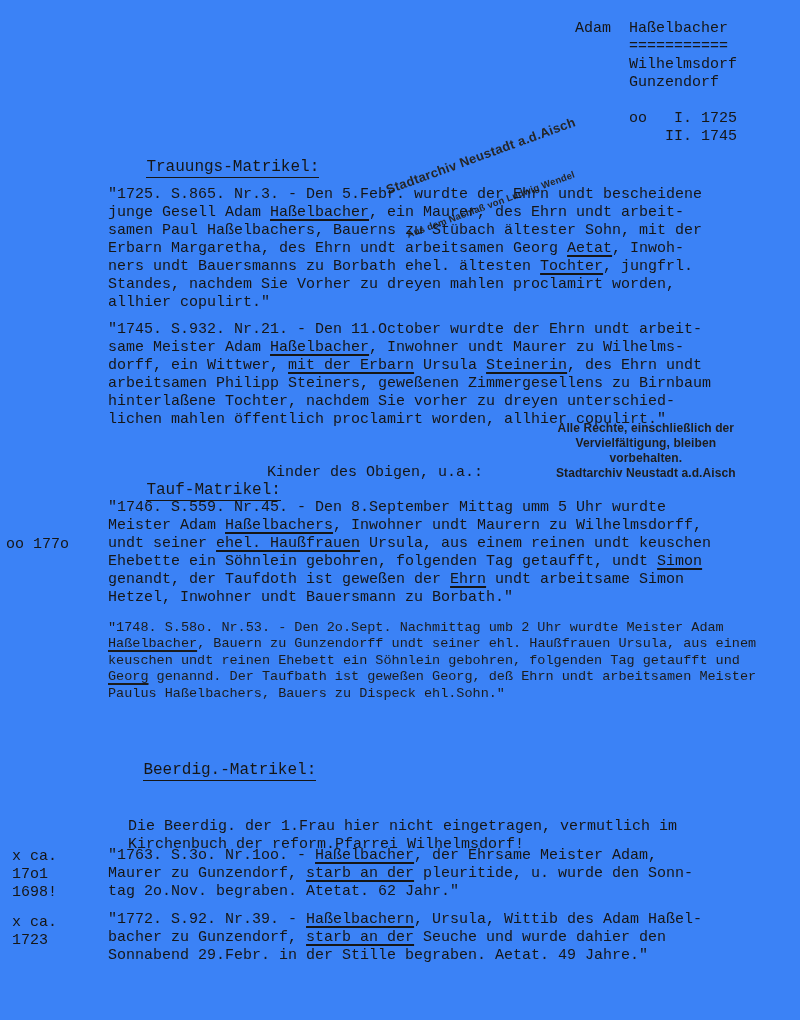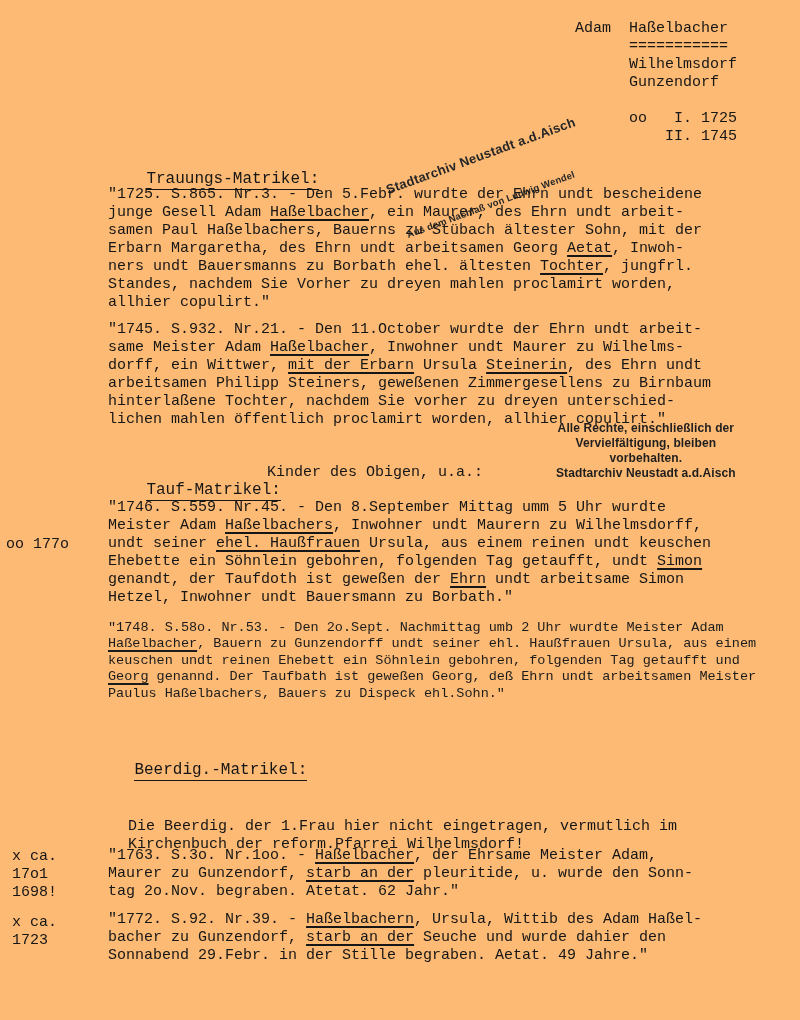--- a/index.html
+++ b/index.html
@@ -1,19 +1,19 @@
 <!DOCTYPE html>
 <html><head>
 <meta charset="utf-8">
 <style>
   *{margin:0;padding:0;box-sizing:border-box}
   html,body{background:#e9e9e9}
   .sheet{
     position:relative;width:800px;height:1020px;margin:0 auto;
-    background:#fdba74;color:#161616;overflow:hidden;
+    background:#3b82f6;color:#161616;overflow:hidden;
   }
   .abs{position:absolute}
   .mono{font-family:"Liberation Mono","DejaVu Sans Mono",monospace;white-space:pre}
   .tw{font-size:15px;line-height:18px}
   .tw-hd{font-size:16px;line-height:18px}
   .tw-sm{font-size:13.5px;line-height:16.4px;color:#1c1c1c}
   .sans{font-family:"Liberation Sans",sans-serif}
   u{text-decoration-line:underline;text-decoration-thickness:1.5px;text-underline-offset:3px}
   .hd span{border-bottom:1.8px solid currentColor;padding-bottom:1px}
   .stamp-diagonal{
@@ -36,21 +36,21 @@
 
       oo   I. 1725
           II. 1745</div>
 
 
   <div class="abs sans stamp-diagonal" style="left:372px;top:150px;">
     <div class="l1">Stadtarchiv Neustadt a.d.Aisch</div>
     <div class="l2">Aus dem Nachlaß von Ludwig Wendel</div>
   </div>
 
-  <div class="abs mono tw-hd hd" style="left:108px;top:152px;">
+  <div class="abs mono tw-hd hd" style="left:108px;top:140px;">
     <span>Trauungs-Matrikel:</span>
   </div>
 
   <div class="abs mono tw" style="left:108px;top:186px;">"1725. S.865. Nr.3. - Den 5.Febr. wurdte der Ehrn undt bescheidene
 junge Gesell Adam <u>Haßelbacher</u>, ein Maurer, des Ehrn undt arbeit-
 samen Paul Haßelbachers, Bauerns zu Stübach ältester Sohn, mit der
 Erbarn Margaretha, des Ehrn undt arbeitsamen Georg <u>Aetat</u>, Inwoh-
 ners undt Bauersmanns zu Borbath ehel. ältesten <u>Tochter</u>, jungfrl.
 Standes, nachdem Sie Vorher zu dreyen mahlen proclamirt worden,
 allhier copulirt."</div>
@@ -80,21 +80,21 @@
 Ehebette ein Söhnlein gebohren, folgenden Tag getaufft, undt <u>Simon</u>
 genandt, der Taufdoth ist geweßen der <u>Ehrn</u> undt arbeitsame Simon
 Hetzel, Inwohner undt Bauersmann zu Borbath."</div>
 
   <div class="abs mono tw-sm" style="left:108px;top:620px;">"1748. S.58o. Nr.53. - Den 2o.Sept. Nachmittag umb 2 Uhr wurdte Meister Adam
 <u>Haßelbacher</u>, Bauern zu Gunzendorff undt seiner ehl. Haußfrauen Ursula, aus einem
 keuschen undt reinen Ehebett ein Söhnlein gebohren, folgenden Tag getaufft und
 <u>Georg</u> genannd. Der Taufbath ist geweßen Georg, deß Ehrn undt arbeitsamen Meister
 Paulus Haßelbachers, Bauers zu Dispeck ehl.Sohn."</div>
 
-  <div class="abs mono tw-hd hd" style="left:96px;top:743px;">
+  <div class="abs mono tw-hd hd" style="left:105px;top:743px;">
     <span>Beerdig.-Matrikel:</span>
   </div>
 
   <div class="abs mono tw" style="left:128px;top:818px;">Die Beerdig. der 1.Frau hier nicht eingetragen, vermutlich im
 Kirchenbuch der reform.Pfarrei Wilhelmsdorf!</div>
 
   <div class="abs mono tw" style="left:12px;top:848px;">x ca.
 17o1
 1698!</div>
 

